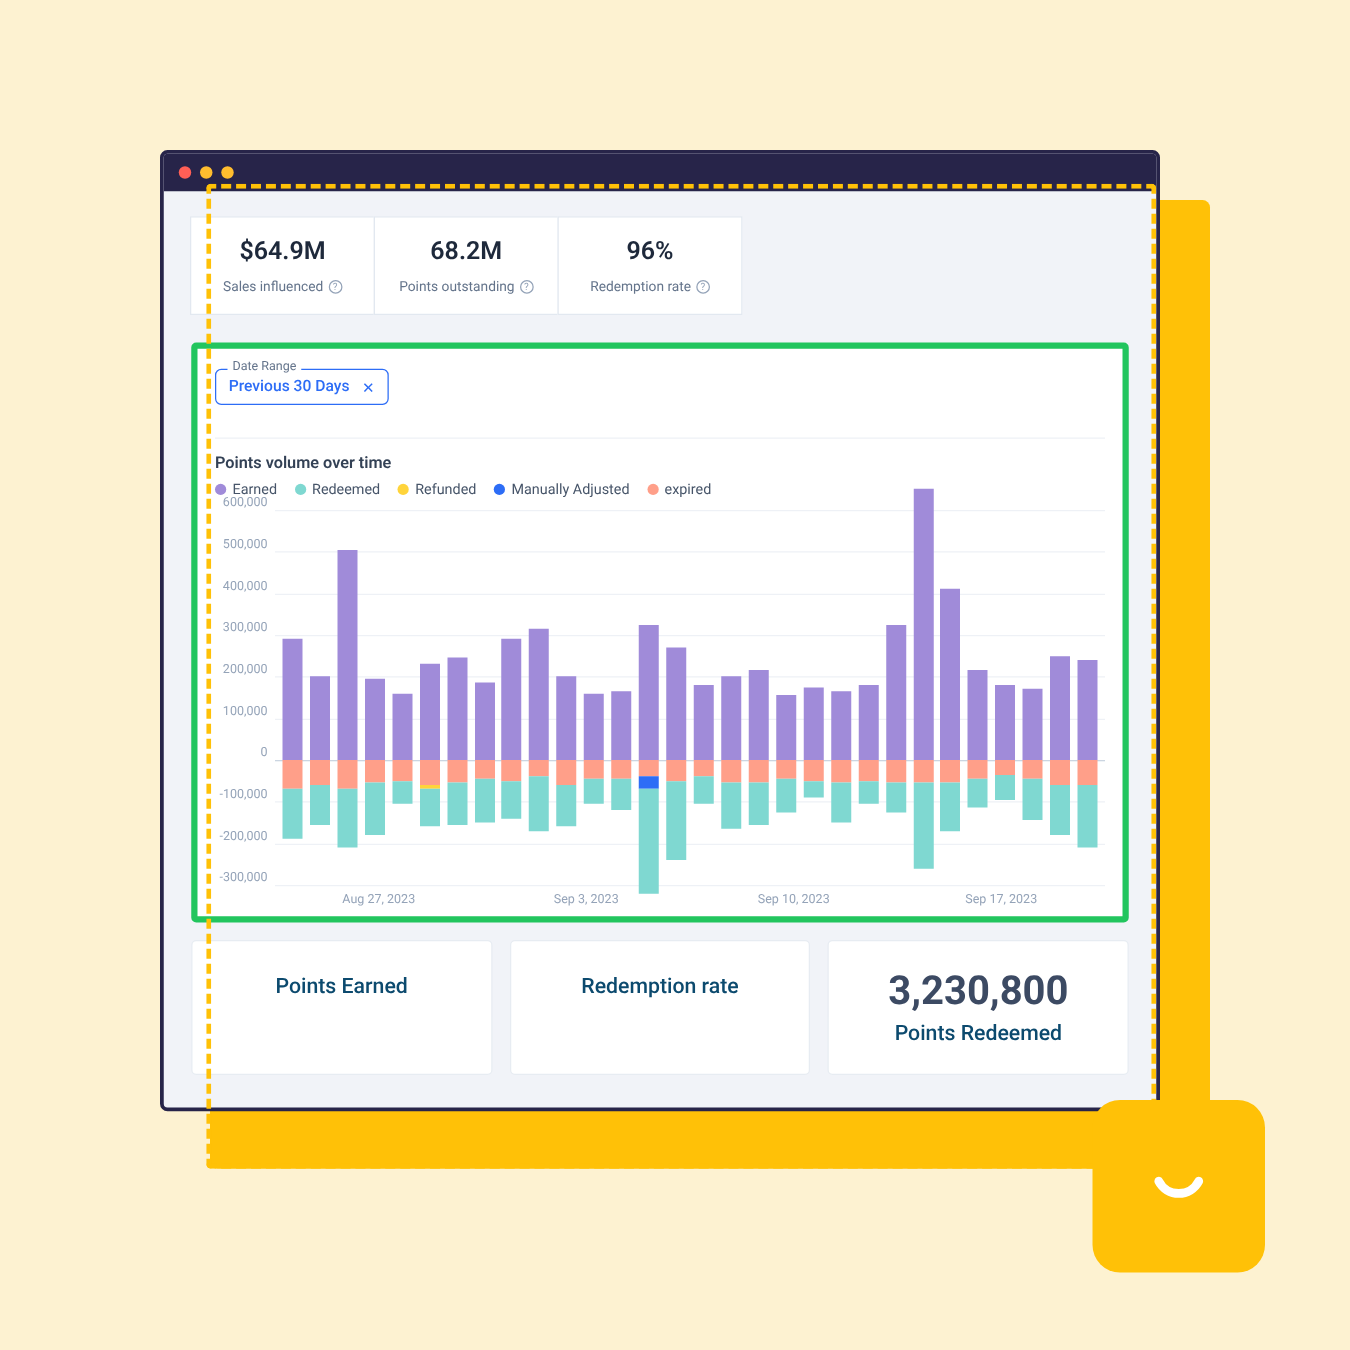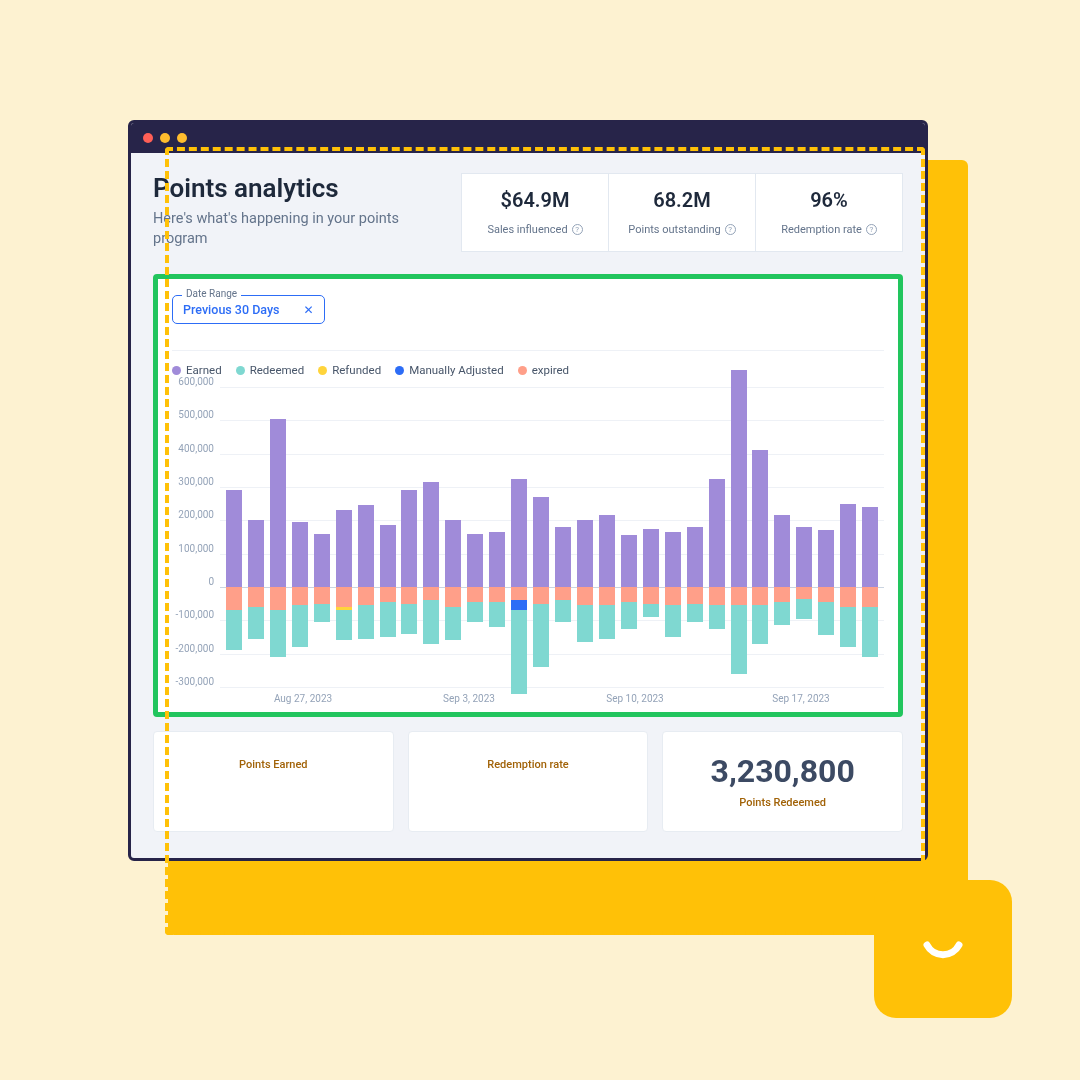--- a/index.html
+++ b/index.html
@@ -81,21 +81,21 @@
   .date-range-label {
     position: absolute; top: -7px; left: 10px;
     background: #fff; padding: 0 4px;
     font-size: 10px; color: #64748b;
   }
   .date-range-chip {
     border: 1.5px solid #2d6df6;
     color: #2d6df6;
     border-radius: 5px;
     padding: 6px 10px;
-    display: inline-flex; align-items: center; gap: 24px;
+    display: inline-flex; align-items: center; gap: 10px;
     font-size: 12.5px; font-weight: 500;
   }
   .date-range-chip .x { font-size: 12px; cursor: pointer; }
   .chart-area { margin-top: 26px; border-top: 1px solid #eef1f6; padding-top: 12px;}
   .chart-title { font-size: 13px; font-weight: 600; color: #334155; margin-bottom: 6px; }
   .legend { display: flex; gap: 14px; flex-wrap: wrap; font-size: 11.5px; color: #475569; margin-bottom: 10px;}
   .legend-item { display: inline-flex; align-items: center; gap: 5px; }
   .swatch { width: 9px; height: 9px; border-radius: 50%; }
   .plot-wrap { display: flex; }
   .y-axis { display: flex; flex-direction: column; justify-content: space-between; align-items: flex-end; font-size: 10px; color: #94a3b8; padding-right: 6px;}
@@ -113,21 +113,21 @@
   .seg { position: absolute; left: 10%; right: 10%; }
   .x-axis { display: flex; font-size: 10px; color: #94a3b8; margin-top: 6px; padding-left: 48px; }
   .x-axis div { flex: 1; text-align: center; }
   .stat-row { display: flex; gap: 14px; }
   .stat-card {
     flex: 1;
     background: #fff; border: 1px solid #e7ecf2; border-radius: 4px;
     padding: 20px 10px 22px 10px; text-align: center;
   }
   .stat-val { font-size: 32px; font-weight: 700; color: #3c4a63; }
-  .stat-label { font-size: 11px; color: #a16207; margin-top: 6px; font-weight: 500;}
+  .stat-label { font-size: 17px; color: #0c4a6e; margin-top: 6px; font-weight: 500;}
   .logo-badge {
     position: absolute;
     right: 68px; bottom: 62px;
     width: 138px; height: 138px;
     background: #ffc107;
     border-radius: 22px;
     display: flex; align-items: center; justify-content: center;
     z-index: 10;
   }
   .logo-badge svg { width: 64px; height: 64px; }
@@ -138,41 +138,38 @@
 <div class="yellow-shadow"></div>
 
 <div class="window">
   <div class="titlebar">
     <span class="dot r"></span>
     <span class="dot y"></span>
     <span class="dot g"></span>
   </div>
   <div class="content">
     <div class="header-row">
-      <div class="header-text">
-        <div class="page-title">Points analytics</div>
-        <div class="page-sub">Here's what's happening in your points program</div>
-      </div>
       <div class="kpi-row" id="kpi-row">
           <div class="kpi"><div class="kpi-val">$64.9M</div><div class="kpi-label">Sales influenced <span class="info-icon">?</span></div></div>
           <div class="kpi"><div class="kpi-val">68.2M</div><div class="kpi-label">Points outstanding <span class="info-icon">?</span></div></div>
           <div class="kpi"><div class="kpi-val">96%</div><div class="kpi-label">Redemption rate <span class="info-icon">?</span></div></div>
         </div>
     </div>
 
     <div class="main-card">
       <div class="date-range-wrap">
         <span class="date-range-label">Date Range</span>
         <span class="date-range-chip">
           <span>Previous 30 Days</span>
           <span class="x">✕</span>
         </span>
       </div>
 
       <div class="chart-area">
+        <div class="chart-title">Points volume over time</div>
         <div class="legend" id="legend">
             <span class="legend-item">
               <span class="swatch" style="background:#a08bd9"></span>
               <span>Earned</span>
             </span>
             <span class="legend-item">
               <span class="swatch" style="background:#7fd8d1"></span>
               <span>Redeemed</span>
             </span>
             <span class="legend-item">

